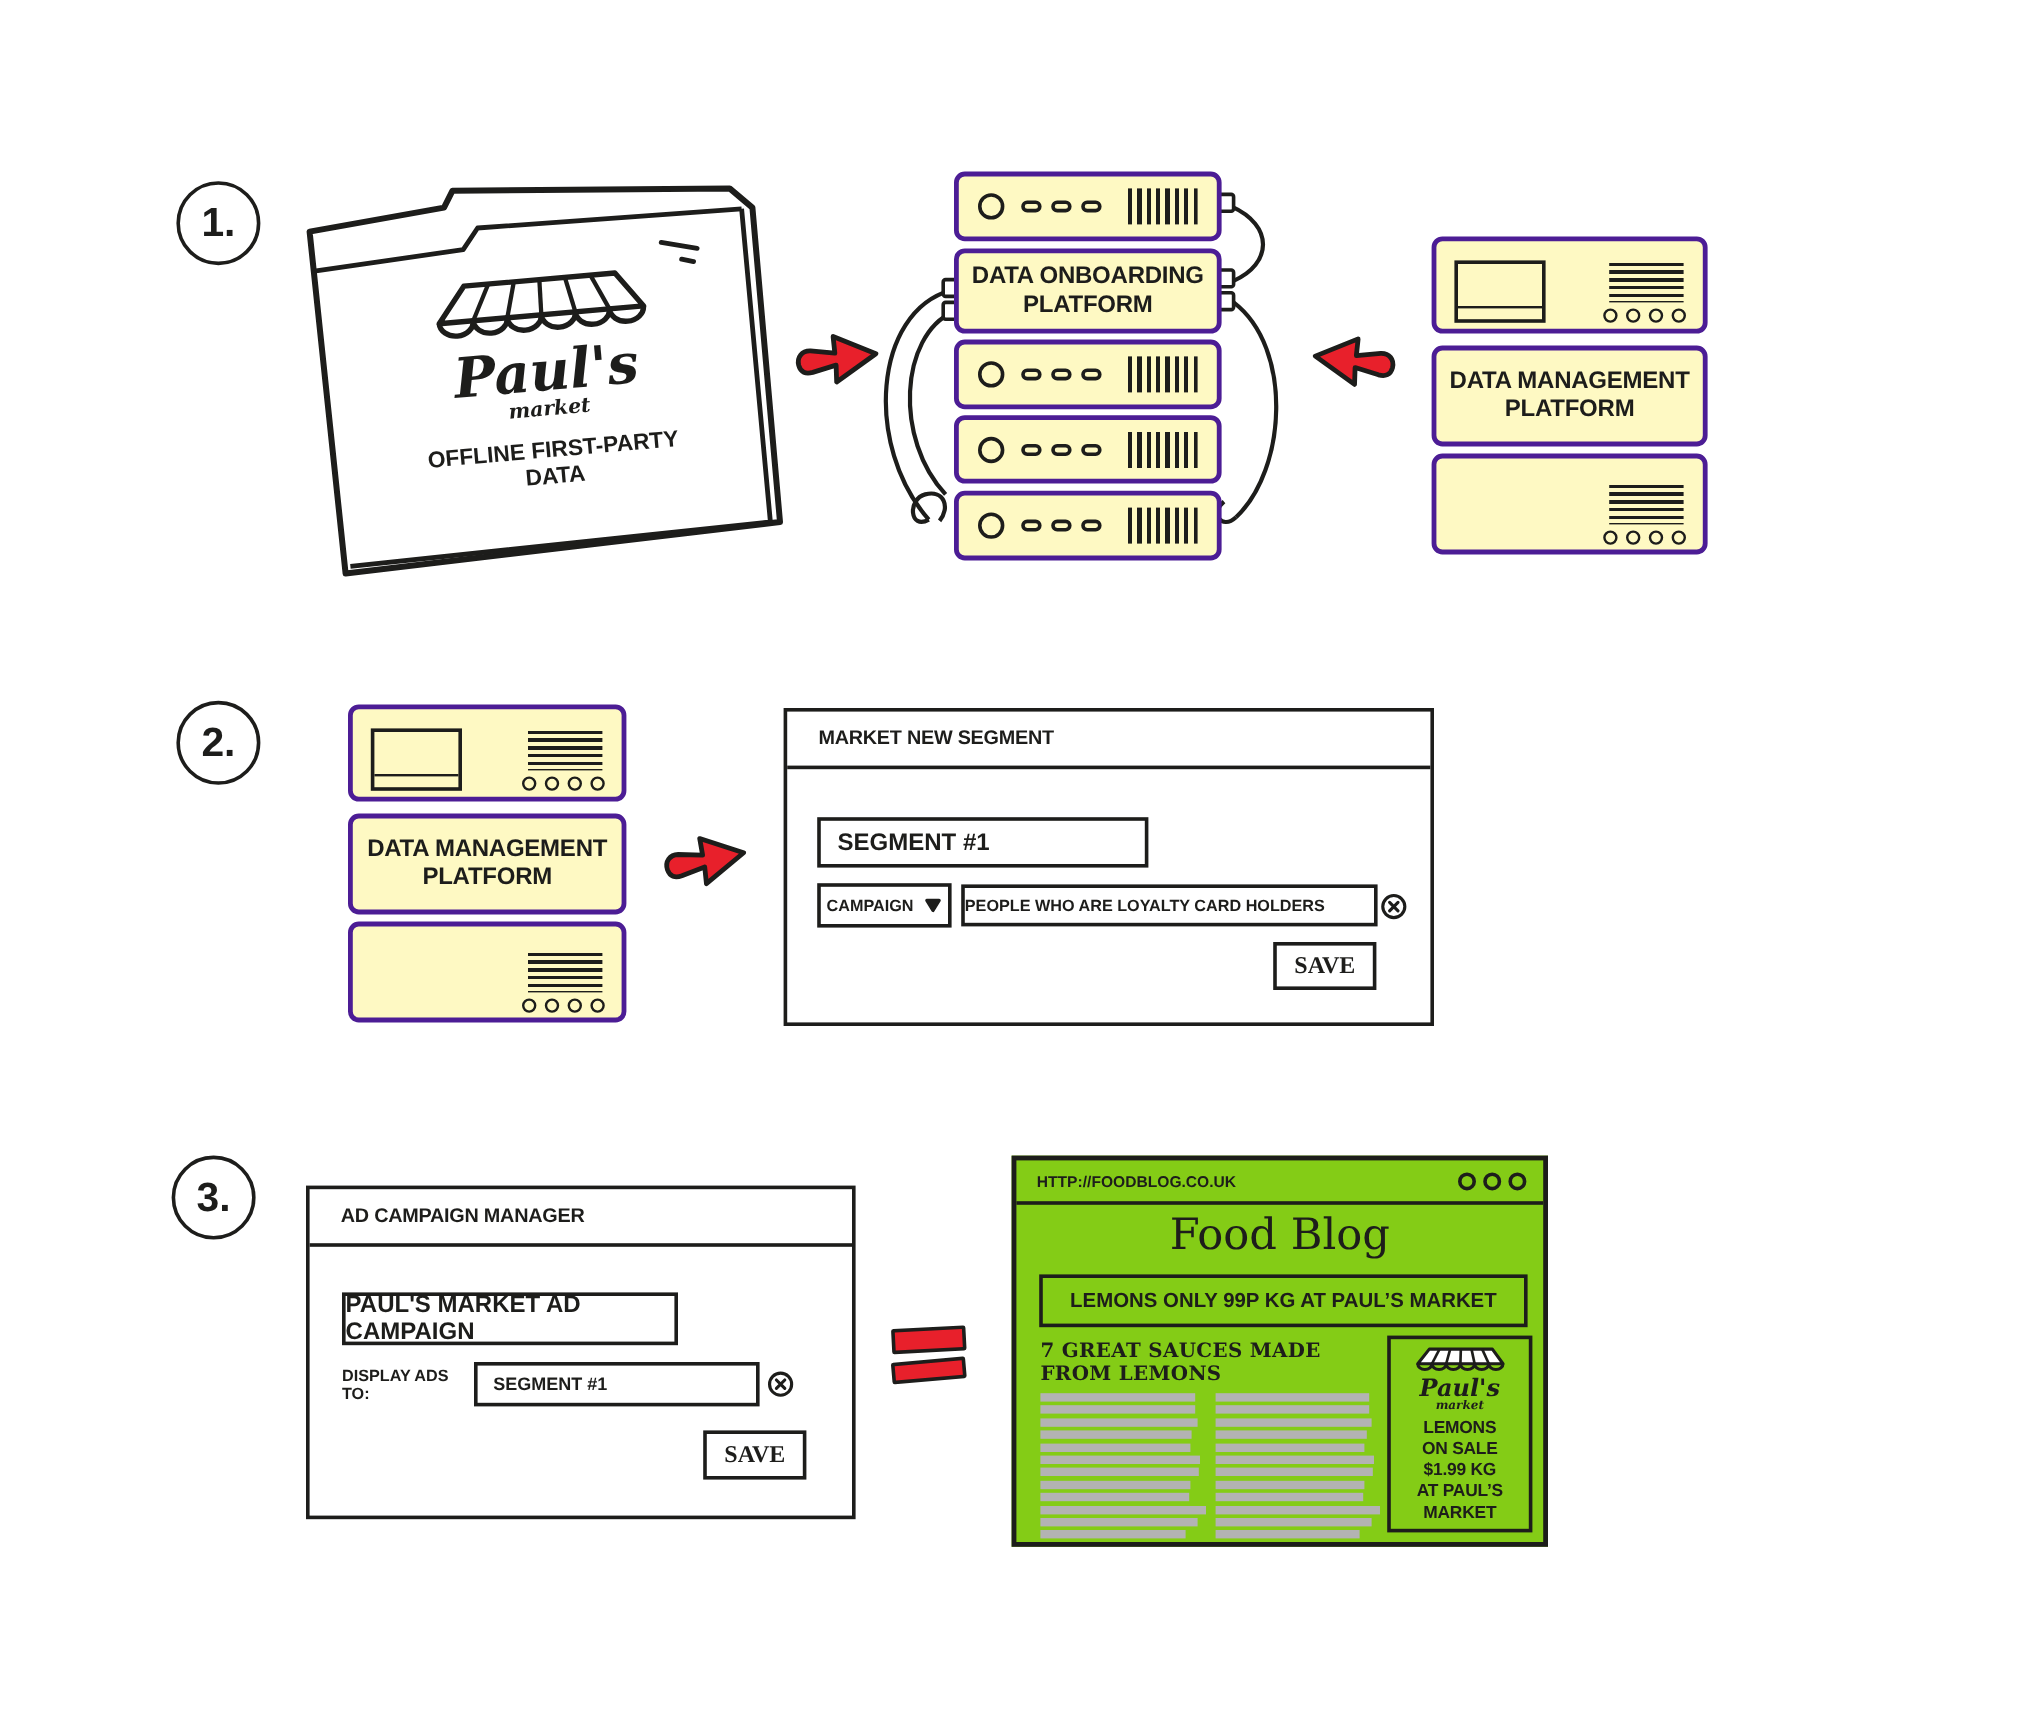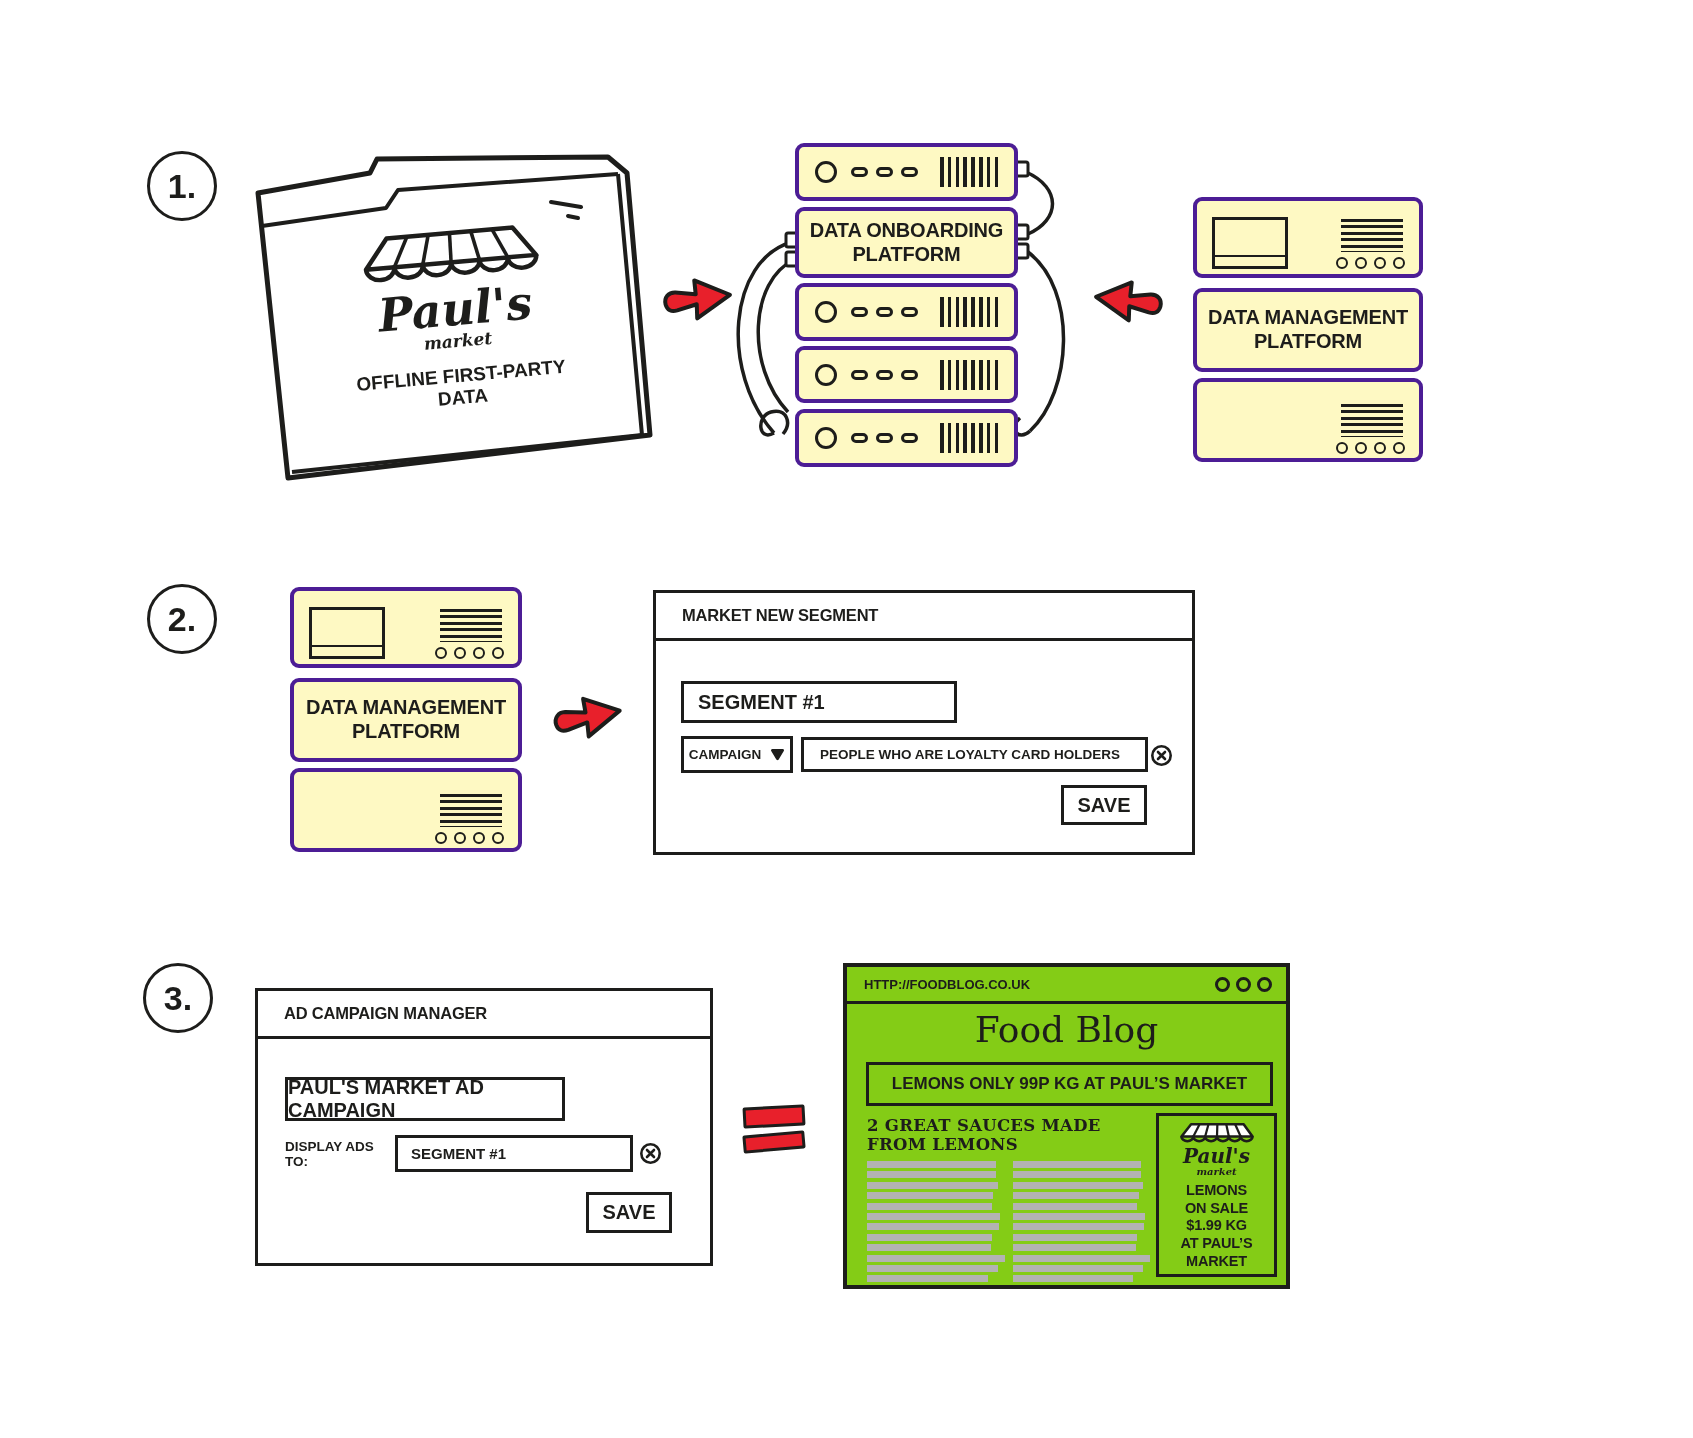--- a/index.html
+++ b/index.html
@@ -30,21 +30,21 @@
   .dots4 { position:absolute; right:14px; display:flex; gap:7px; }
   .dots4 span { width:12px; height:12px; border:2.5px solid #1d1d1b; border-radius:50%; }
 
   
   .dialog { position:absolute; background:#fff; border:3px solid #1d1d1b; }
   .dialog-header { height:48px; border-bottom:3px solid #1d1d1b; display:flex; align-items:center;
                    padding:0 26px; font-size:16.5px; font-weight:700; letter-spacing:-0.2px; }
   .input { position:absolute; border:3px solid #1d1d1b; background:#fff; display:flex;
            align-items:center; font-weight:700; }
   .btn-save { position:absolute; border:3px solid #1d1d1b; background:#fff; display:flex;
-              align-items:center; justify-content:center; font-size:20px; font-weight:700; }
+              align-items:center; justify-content:center; font-size:20px; font-weight:700;font-family:Liberation Serif, serif; }
 
   
   .brand { font-family:"DejaVu Serif", serif; font-style:italic; font-weight:700; }
 
   
   .tcol { position:absolute; }
   .tcol span { display:block; height:7px; margin-bottom:3.4px; background:#b3b3b3; }
   .tcol span:nth-child(1){width:93%} .tcol span:nth-child(2){width:93%}
   .tcol span:nth-child(3){width:94%} .tcol span:nth-child(4){width:91%}
   .tcol span:nth-child(5){width:90%} .tcol span:nth-child(6){width:96%}
@@ -229,21 +229,21 @@
     </div>
     <div class="input" style="left:25px; top:88px; width:276px; height:42px; padding-left:14px; font-size:20px;">
       <span>SEGMENT #1</span>
     </div>
     <div class="input" style="left:25px; top:143px; width:112px; height:37px; justify-content:center; gap:9px; font-size:13.5px;">
       <span>CAMPAIGN</span>
       <svg width="15" height="13" viewBox="0 0 16 14">
         <path d="M2.5 2.5 L13.5 2.5 L8 11.5 Z" fill="#1d1d1b" stroke="#1d1d1b" stroke-width="3" stroke-linejoin="round"></path>
       </svg>
     </div>
-    <div class="input" style="left:145px; top:144px; width:347px; height:35px; padding-left:16px; font-size:13.5px;">
+    <div class="input" style="left:145px; top:144px; width:347px; height:35px; font-size:13.5px;">
       <span>PEOPLE WHO ARE LOYALTY CARD HOLDERS</span>
     </div>
     <svg class="abs" style="left:494px; top:151px;" width="23" height="23" viewBox="0 0 23 23">
       <circle cx="11.5" cy="11.5" r="9.2" fill="#fff" stroke="#1d1d1b" stroke-width="2.6"></circle>
       <path d="M8 8 L15 15 M15 8 L8 15" stroke="#1d1d1b" stroke-width="2.6" stroke-linecap="round"></path>
     </svg>
     <div class="btn-save" style="left:405px; top:192px; width:86px; height:40px;">
       <span>SAVE</span>
     </div>
   </div>
@@ -285,21 +285,21 @@
       <span style="margin-left:auto; display:flex; gap:6px;">
         <span style="width:15px;height:15px;border:3px solid #1d1d1b;border-radius:50%;"></span>
         <span style="width:15px;height:15px;border:3px solid #1d1d1b;border-radius:50%;"></span>
         <span style="width:15px;height:15px;border:3px solid #1d1d1b;border-radius:50%;"></span>
       </span>
     </div>
     <div style="text-align:center; margin-top:5px; font-family:'DejaVu Serif', serif; font-size:36px;">Food Blog</div>
     <div class="abs" style="left:19px; top:95px; width:407px; height:44px; border:3px solid #1d1d1b; display:flex; align-items:center; justify-content:center; font-size:17px; font-weight:700;">
       <span>LEMONS ONLY 99P KG AT PAUL’S MARKET</span>
     </div>
-    <div class="abs" style="left:20px; top:150px; width:280px; font-family:'DejaVu Serif', serif; font-weight:700; font-size:16.5px; line-height:1.15; letter-spacing:0.3px;">2 GREAT SAUCES MADE FROM LEMONS</div>
+    <div class="abs" style="left:20px; top:150px; width:280px; font-family:'DejaVu Serif', serif; font-weight:700; font-size:16.5px; line-height:1.15; letter-spacing:0.3px;">7 GREAT SAUCES MADE FROM LEMONS</div>
     <div class="tcol" style="left:20px; top:194px; width:139px;">
       <span></span>
         <span></span>
         <span></span>
         <span></span>
         <span></span>
         <span></span>
       <span></span>
         <span></span>
         <span></span>

